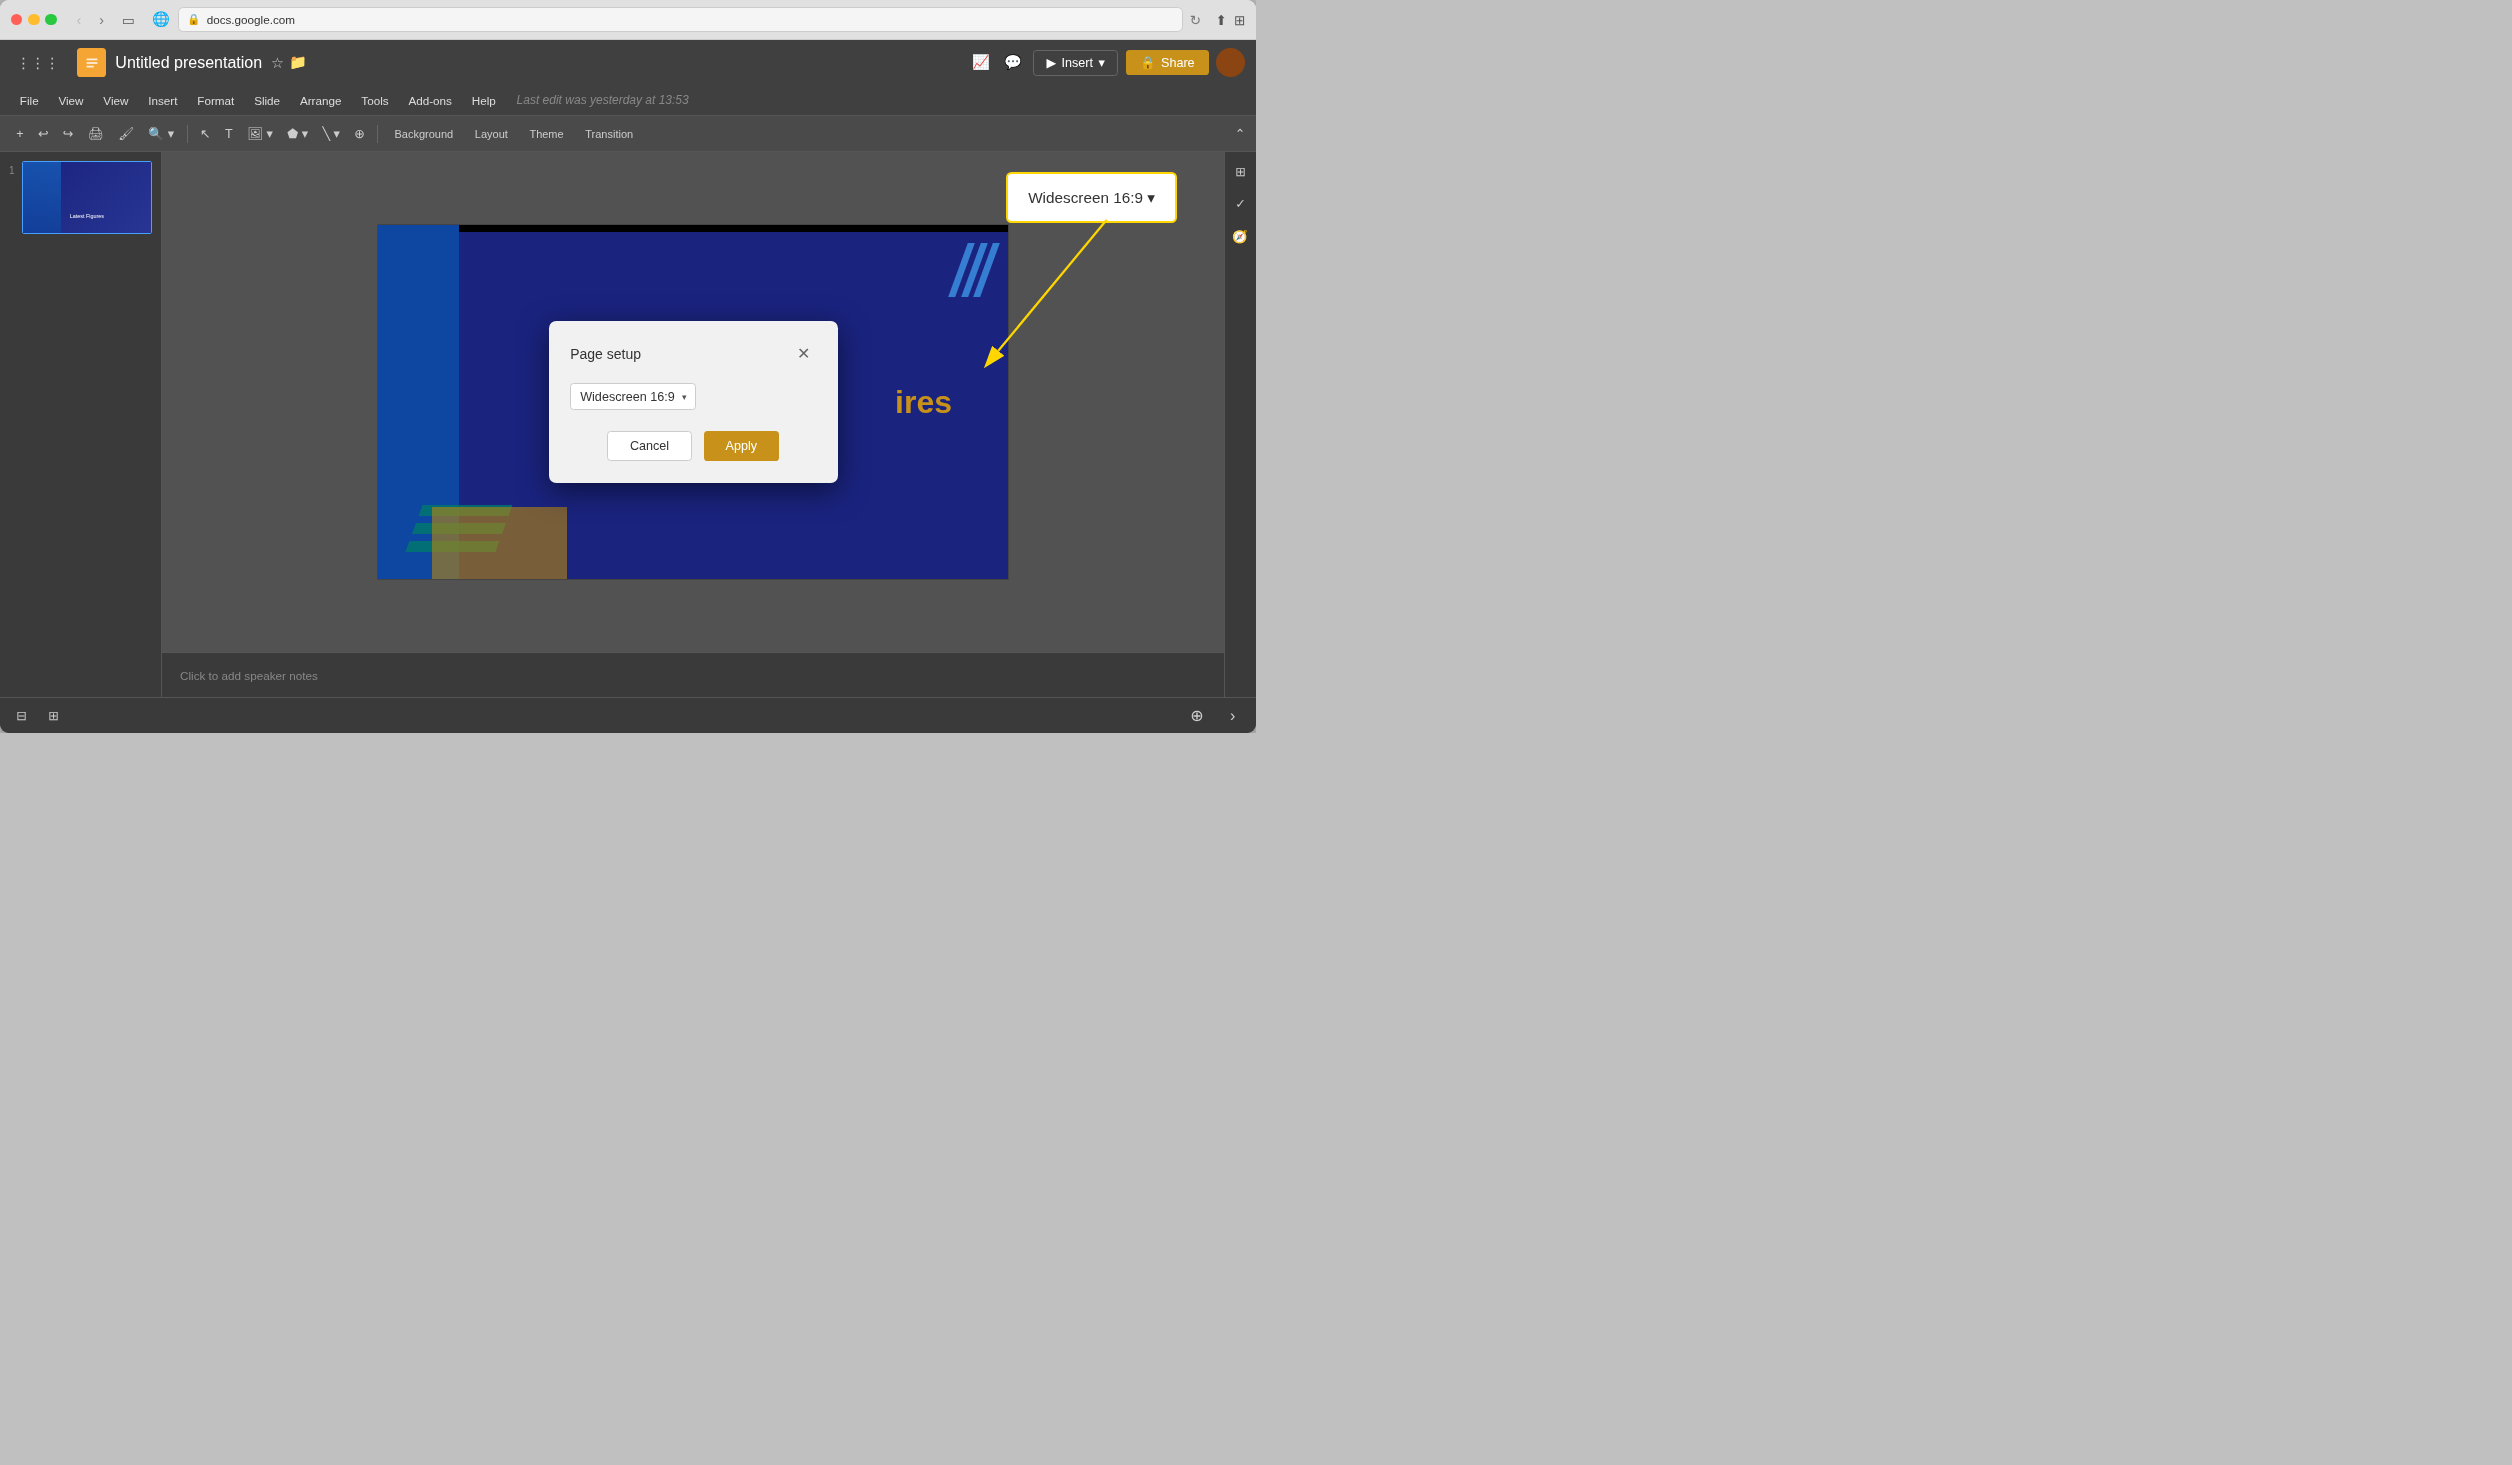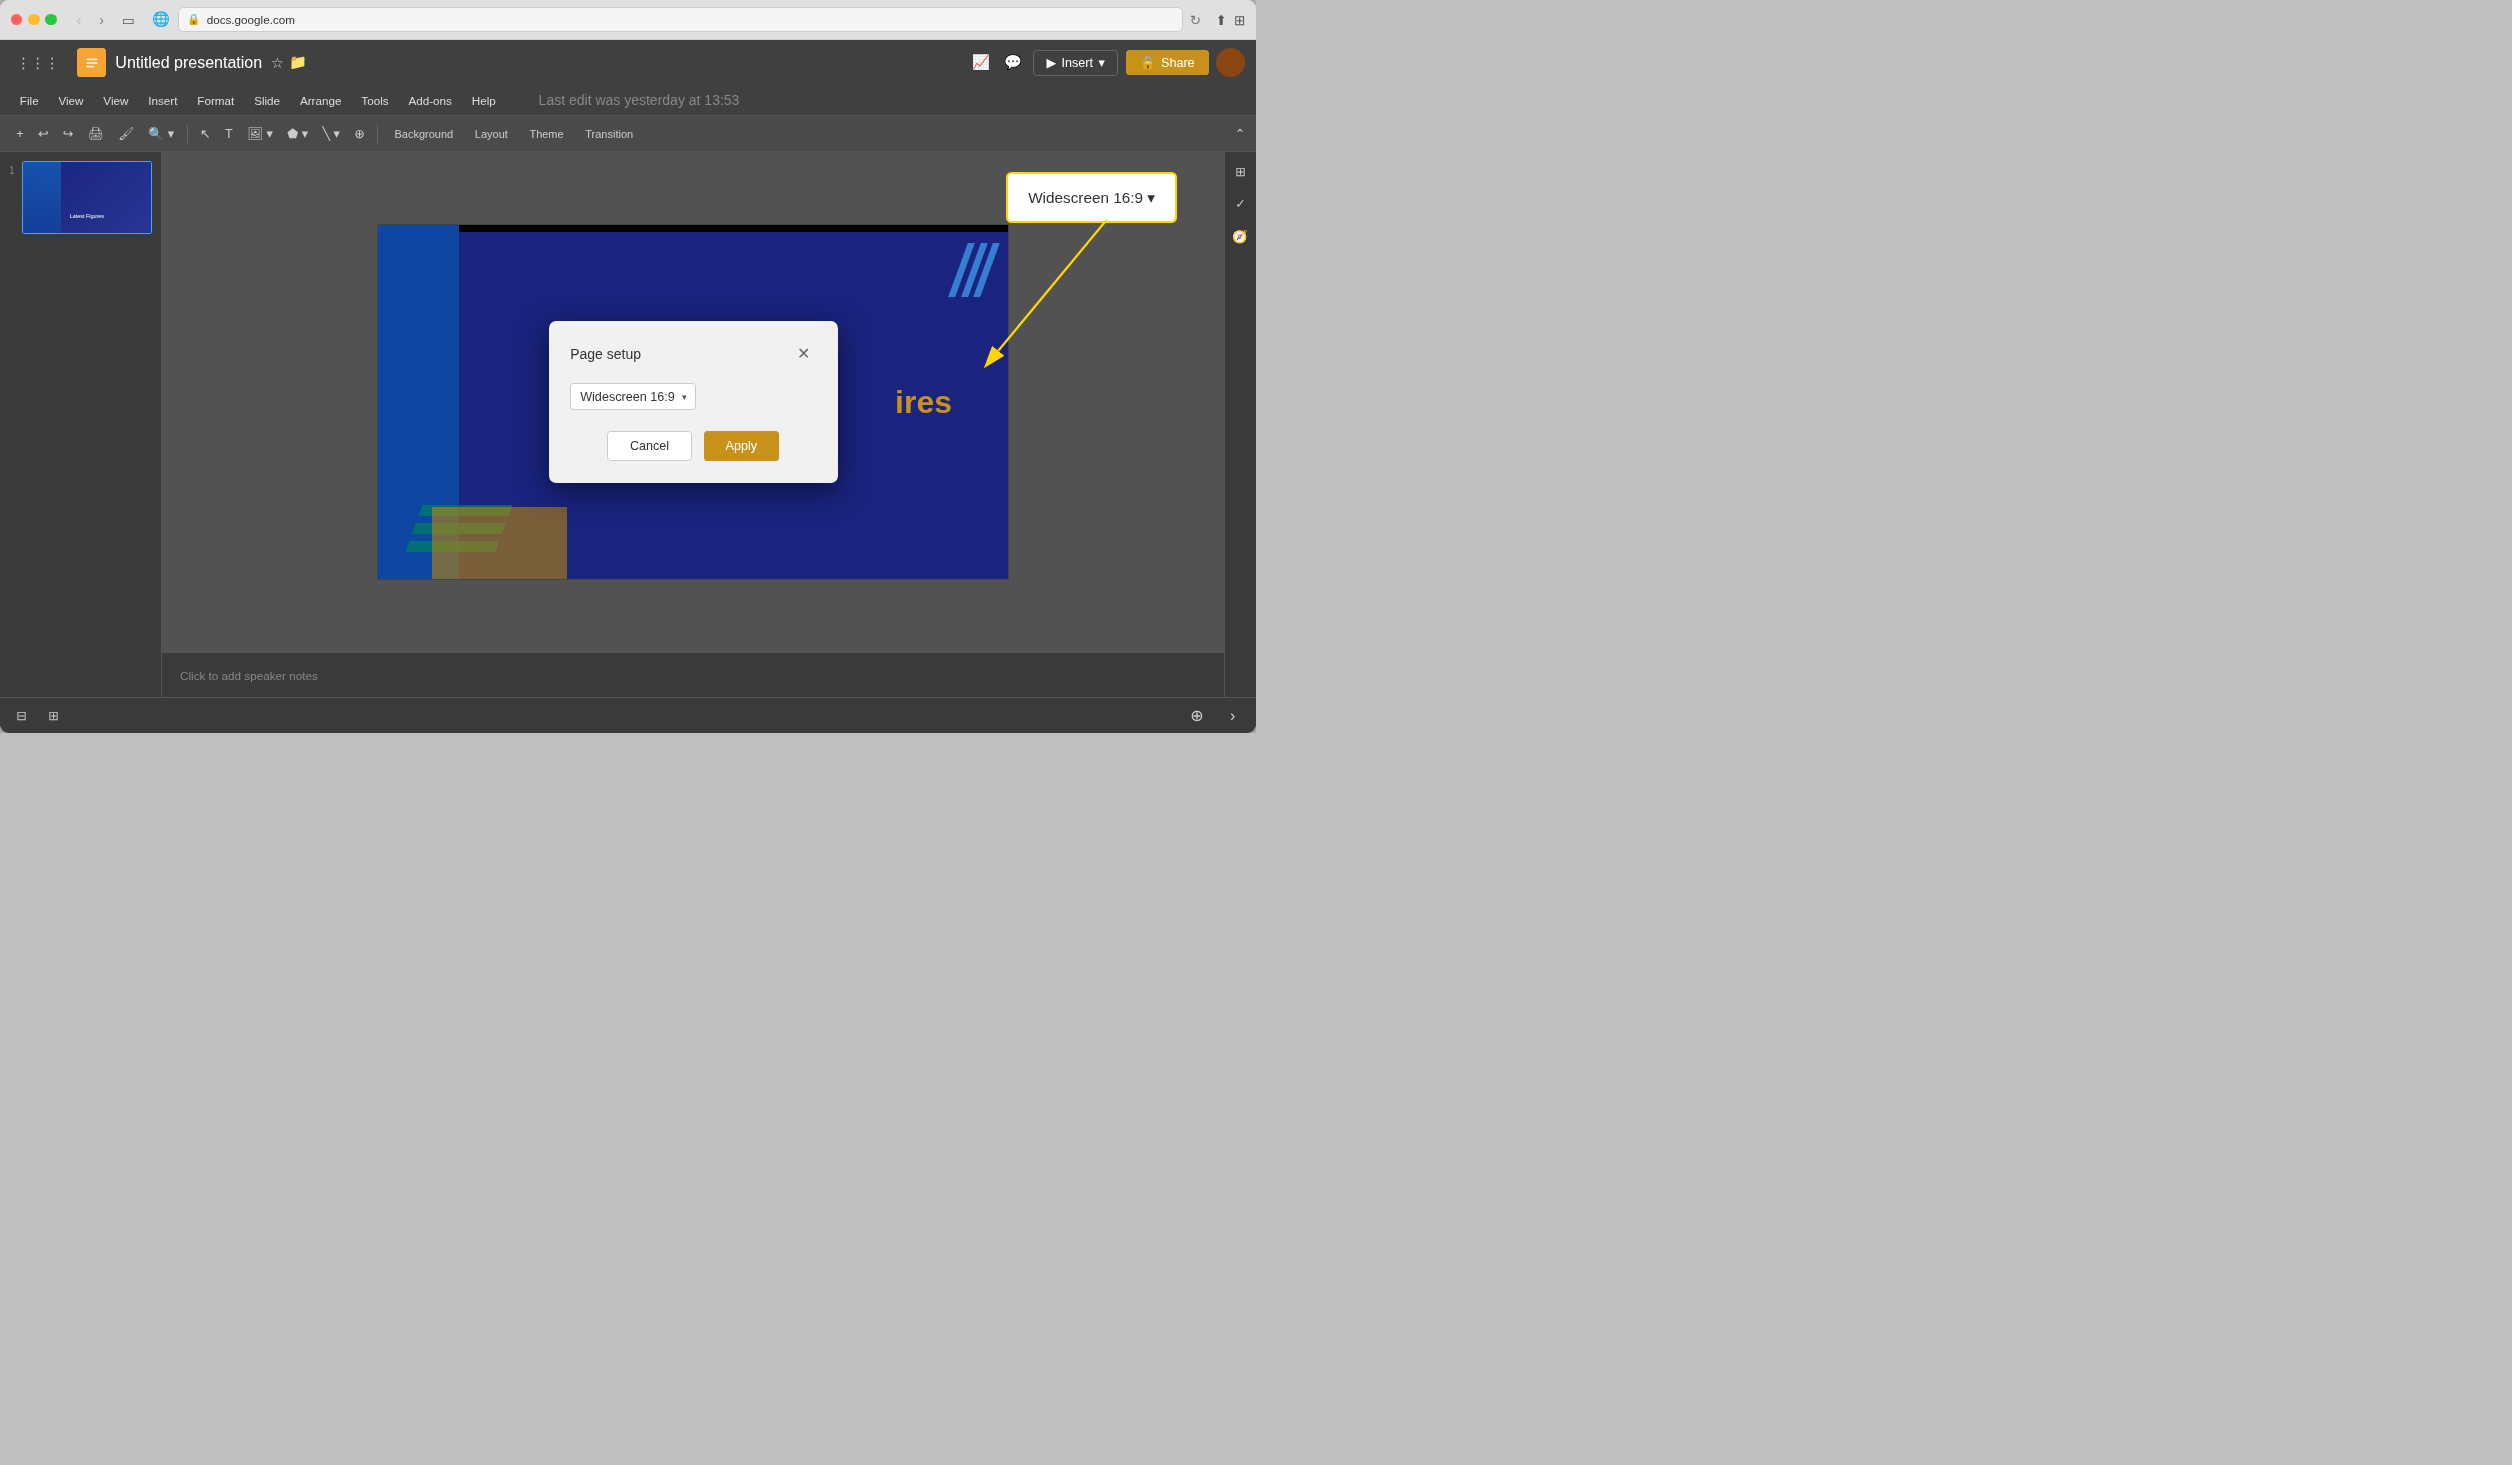--- a/index.html
+++ b/index.html
@@ -237,22 +237,23 @@
     .menu-item {
       color: #ddd;
       font-size: 11.7px;
       padding: 3.6px 9px;
       cursor: pointer;
       border-radius: 2.7px;
     }
 
     .last-edit {
       color: #888;
-      font-size: 14px;
-      margin-left: 32px;
+      font-size: 12px;
+      margin-left: 10px;
+      font-style: italic;
     }
 
     
     .toolbar {
       background: #4a4a4a;
       height: 36px;
       display: flex;
       align-items: center;
       padding: 0 10.8px;
       gap: 3.6px;

